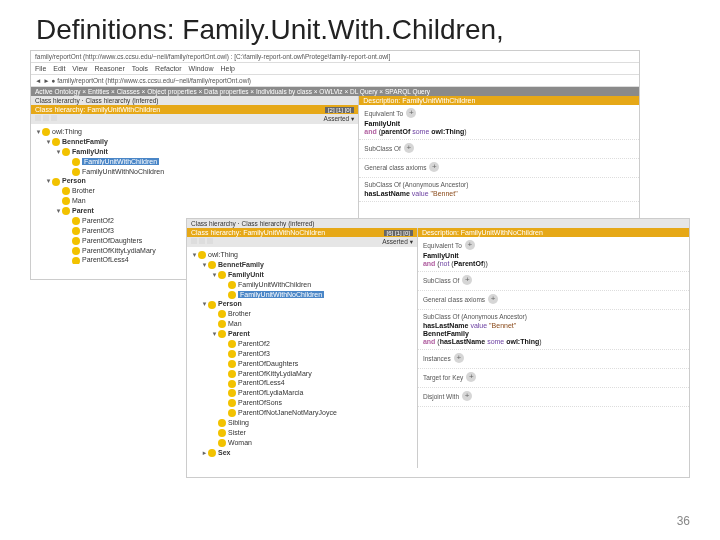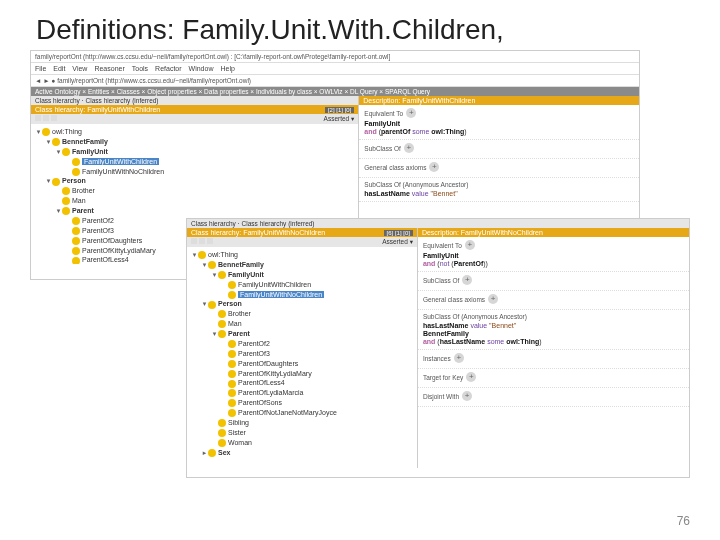--- a/index.html
+++ b/index.html
@@ -44,21 +44,21 @@
   .kw-and { color:#b05fa0; font-weight:bold; }
   .kw-some { color:#6a3ea0; }
   .kw-val { color:#6a3ea0; }
   .cls { color:#111; font-weight:bold; }
   .quoted { color:#8a4a1a; }
 </style>
 </head>
 <body>
 
 <div class="slide-title">Definitions: Family.Unit.With.Children, Family.Unit.With.No.Children</div>
-<div class="page-num">76</div>
+<div class="page-num">36</div>
 
 <div class="layer layer1">
   <div class="addr">family/reportOnt (http://www.cs.ccsu.edu/~neli/family/reportOnt.owl) : [C:\family-report-ont.owl\Protege\family-report-ont.owl]</div>
   <div class="menubar" id="menu1"><span>File</span><span>Edit</span><span>View</span><span>Reasoner</span><span>Tools</span><span>Refactor</span><span>Window</span><span>Help</span></div>
   <div class="addr">◄ ► ● family/reportOnt (http://www.cs.ccsu.edu/~neli/family/reportOnt.owl)</div>
   <div class="tabbar">Active Ontology × Entities × Classes × Object properties × Data properties × Individuals by class × OWLViz × DL Query × SPARQL Query</div>
   <div class="split">
     <div class="left">
       <div class="sub-hdr">
           <span>Class hierarchy · Class hierarchy (inferred)</span>

